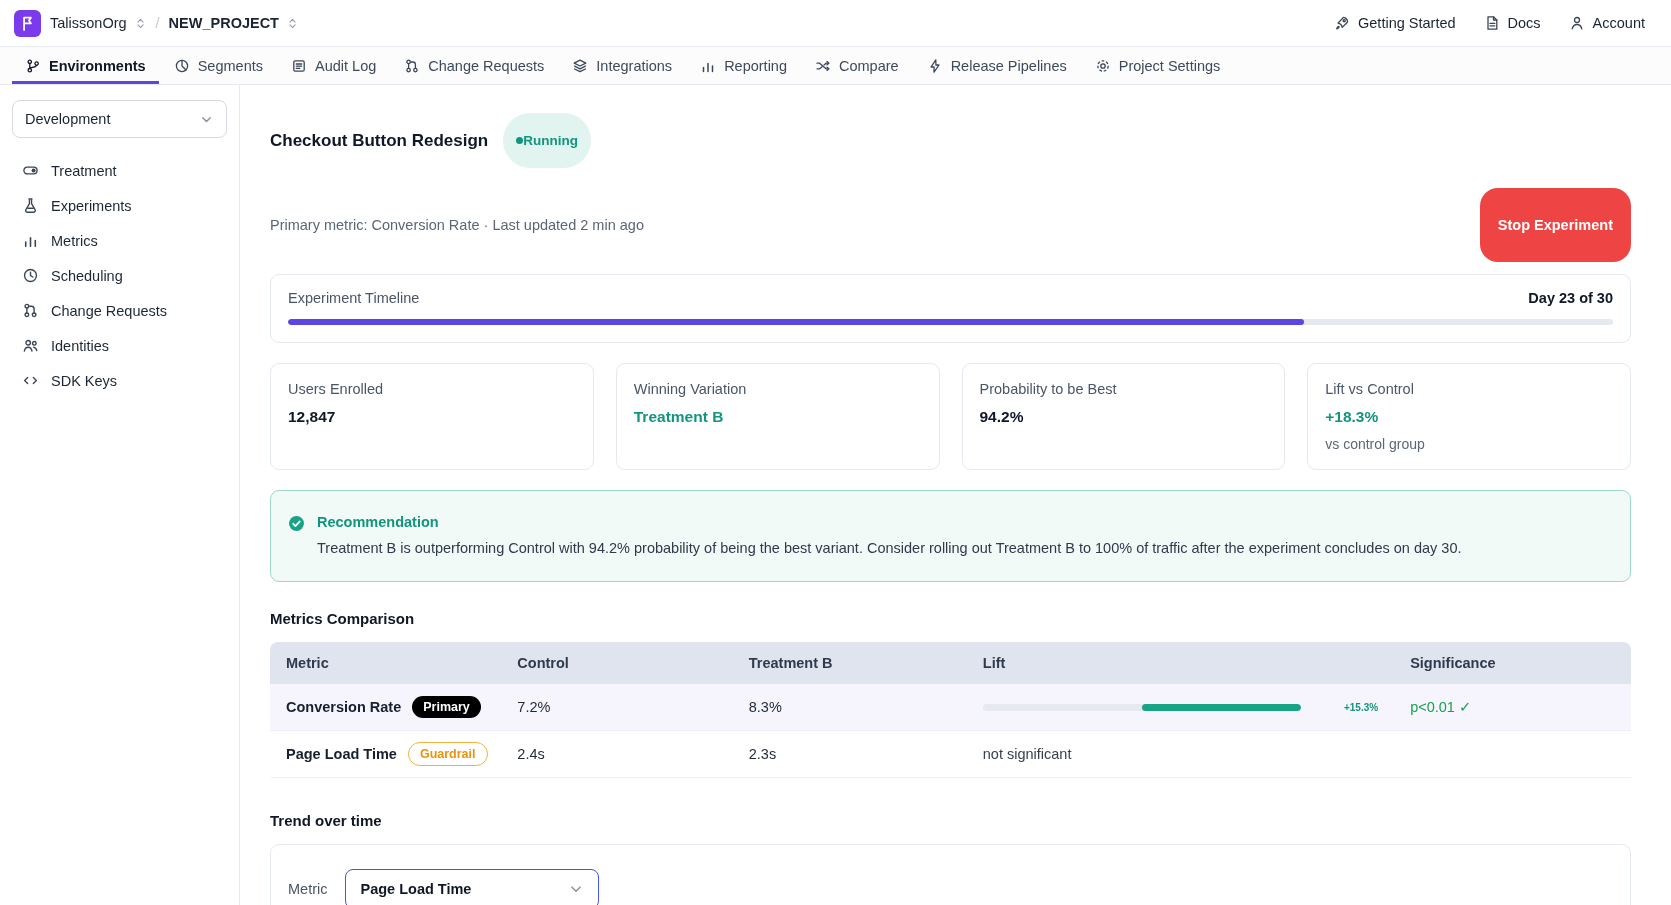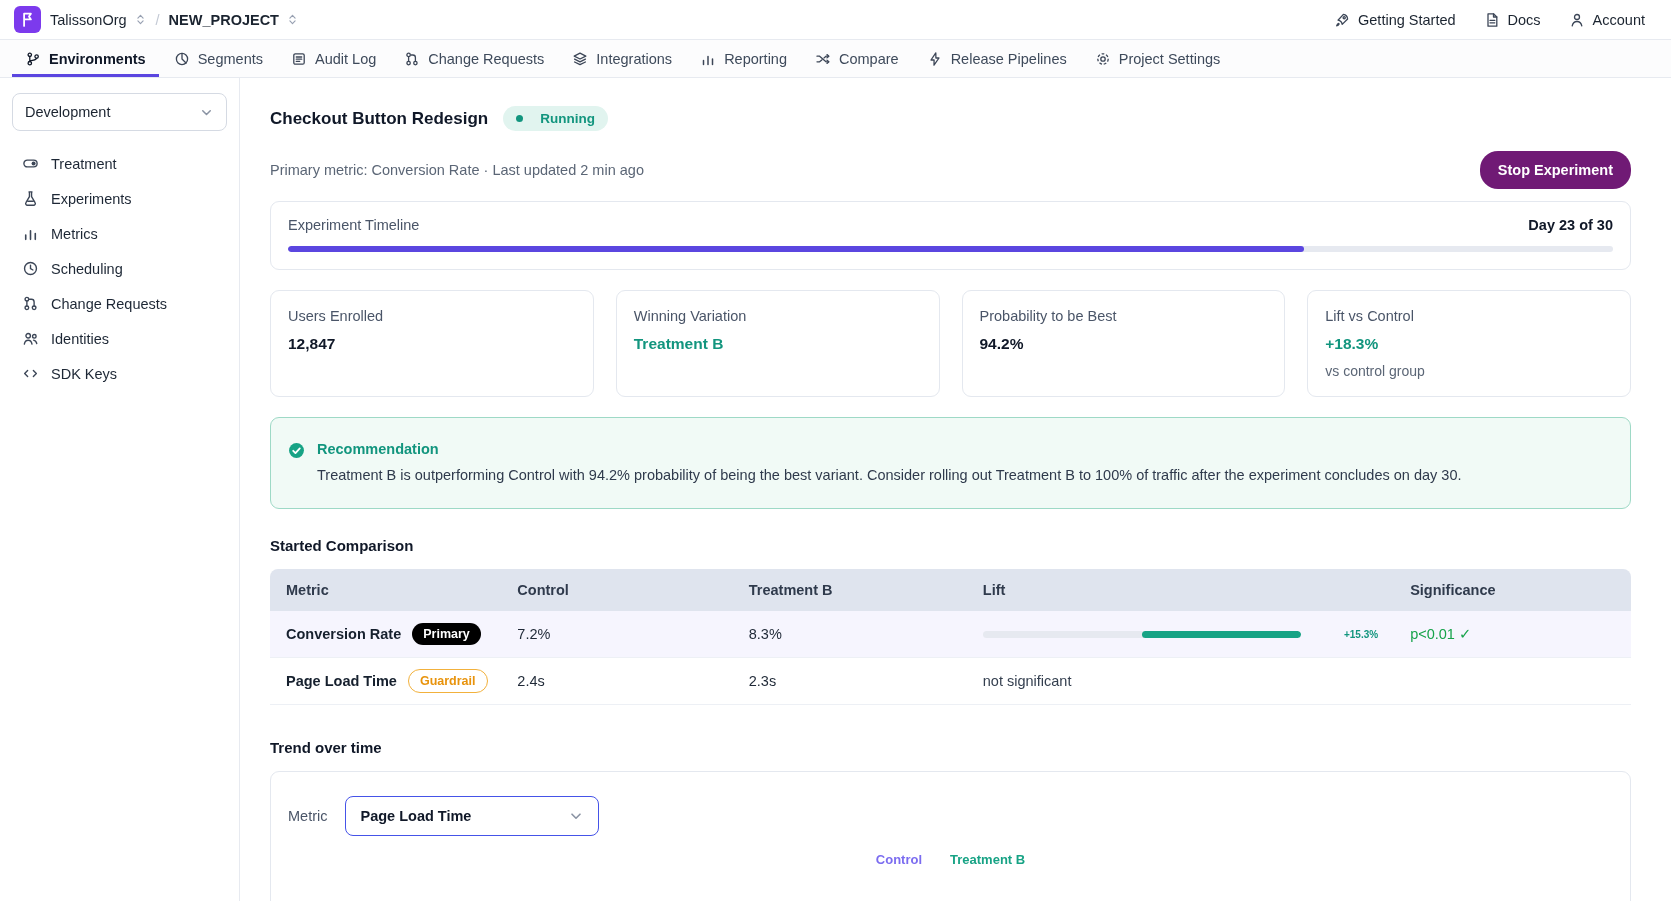--- a/index.html
+++ b/index.html
@@ -3,21 +3,21 @@
 <meta charset="utf-8">
 <style>
   * { margin:0; padding:0; box-sizing:border-box; }
   html,body { width:1671px; height:905px; overflow:hidden; }
   body { font-family:"Liberation Sans", sans-serif; background:#ffffff; color:#1b2430; font-size:15px; }
   button { font:inherit; background:none; border:none; cursor:pointer; color:inherit; text-align:left; }
   svg { display:block; }
   .ic { flex-shrink:0; color:#3c4657; }
 
   
-  .topbar { height:40px; display:flex; align-items:center; justify-content:space-between; padding:0 26px 0 14px; border-bottom:1px solid #e7eaf0; background:#fff; }
+  .topbar { height:47px; display:flex; align-items:center; justify-content:space-between; padding:0 26px 0 14px; border-bottom:1px solid #e7eaf0; background:#fff; }
   .tb-left { display:flex; align-items:center; gap:9px; }
   .logo { width:27px; height:27px; border-radius:6px; background:#7c3aed; display:flex; align-items:center; justify-content:center; }
   .picker { display:flex; align-items:center; gap:7px; font-size:14.5px; font-weight:500; color:#1b2430; }
   .picker .ud { color:#98a1b2; }
   .slash { color:#c3c9d4; font-size:14.5px; }
   .proj-name { font-weight:700; }
   .tb-right { display:flex; align-items:center; gap:28px; }
   .tb-link { display:flex; align-items:center; gap:8px; font-size:14.5px; color:#1b2430; }
 
   
@@ -31,26 +31,26 @@
   .sidebar { width:240px; flex-shrink:0; border-right:1px solid #e7eaf0; padding:15px 12px; background:#fff; }
   .env-select { width:100%; height:38px; border:1px solid #d5dae3; border-radius:8px; display:flex; align-items:center; justify-content:space-between; padding:0 12px; font-size:14.5px; color:#1b2430; background:#fff; margin-bottom:16px; }
   .env-select .ic { color:#8a93a3; }
   .side-item { display:flex; align-items:center; gap:12px; width:100%; padding:8px 10px; border-radius:6px; font-size:14.5px; font-weight:500; color:#1d2735; margin-bottom:2px; }
 
   
   .content { flex:1; padding:28px 40px 0 30px; overflow:hidden; }
 
   .exp-title-row { display:flex; align-items:center; gap:15px; margin-bottom:20px; }
   .exp-title { font-size:17px; font-weight:700; color:#101828; }
-  .status-badge { display:inline-flex; align-items:center; gap:17px; background:#e1f4ef; color:#12957e; font-size:13.5px; font-weight:600; padding:5px 13px; border-radius:999px; }
+  .status-badge { display:inline-flex; align-items:center; gap:0; background:#e1f4ef; color:#12957e; font-size:13.5px; font-weight:600; padding:20px 13px; border-radius:999px; }
   .status-dot { width:7px; height:7px; border-radius:50%; background:#12957e; }
 
   .meta-row { display:flex; align-items:center; justify-content:space-between; margin-bottom:12px; }
   .meta-text { color:#5b6676; font-size:14.5px; }
-  .stop-btn { background:#701a75; color:#fff; font-weight:600; font-size:14.5px; padding:11px 18px; border-radius:18px; }
+  .stop-btn { background:#ef4444; color:#fff; font-weight:600; font-size:14.5px; padding:29px 18px; border-radius:18px; }
 
   .card { border:1px solid #e4e8ef; border-radius:9px; background:#fff; }
   .timeline-card { padding:15px 17px 17px; margin-bottom:20px; }
   .timeline-top { display:flex; align-items:center; justify-content:space-between; margin-bottom:13px; }
   .timeline-label { color:#4a5568; font-size:14.5px; }
   .timeline-day { font-weight:700; font-size:14.5px; color:#101828; }
   .progress-track { height:6px; background:#e6e9f0; border-radius:4px; position:relative; overflow:hidden; }
   .progress-fill { position:absolute; left:0; top:0; bottom:0; background:#5b46e0; border-radius:4px; }
 
   .stats { display:grid; grid-template-columns:repeat(4,1fr); gap:22px; margin-bottom:20px; }
@@ -472,21 +472,21 @@
             <svg width="17" height="17">
               <use href="#i-checkcircle"></use>
             </svg>
           </span>
         <div>
           <div class="reco-title">Recommendation</div>
           <div class="reco-body">Treatment B is outperforming Control with 94.2% probability of being the best variant. Consider rolling out Treatment B to 100% of traffic after the experiment concludes on day 30.</div>
         </div>
       </div>
 
-      <h2 class="section-title">Started Comparison</h2>
+      <h2 class="section-title">Metrics Comparison</h2>
 
       <div class="mtable">
         <div class="thead">
           <div>Metric</div>
           <div>Control</div>
           <div>Treatment B</div>
           <div>Lift</div>
           <div>Significance</div>
         </div>
 

